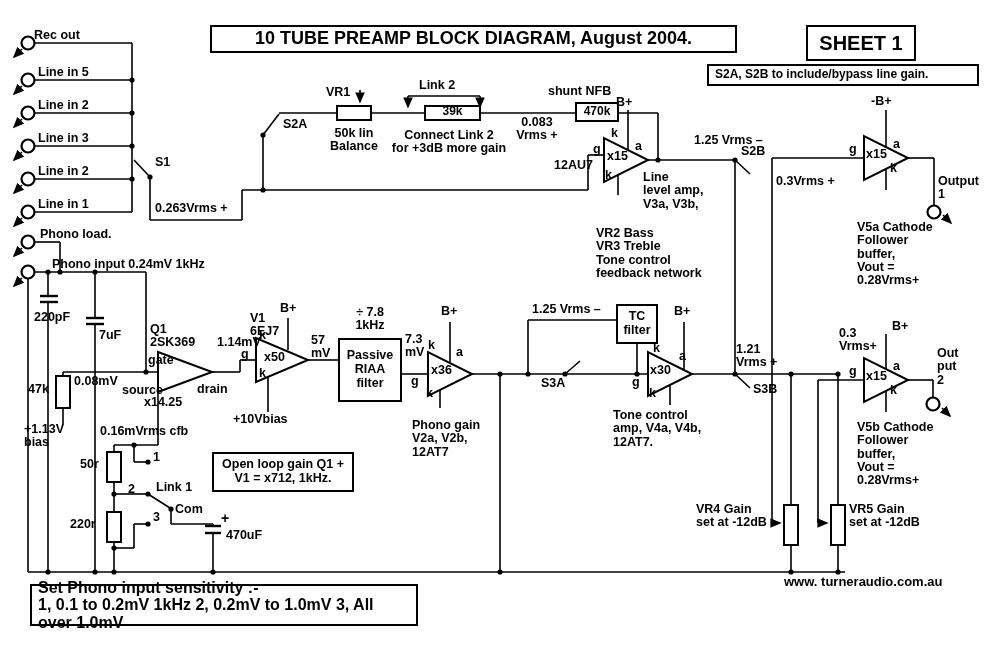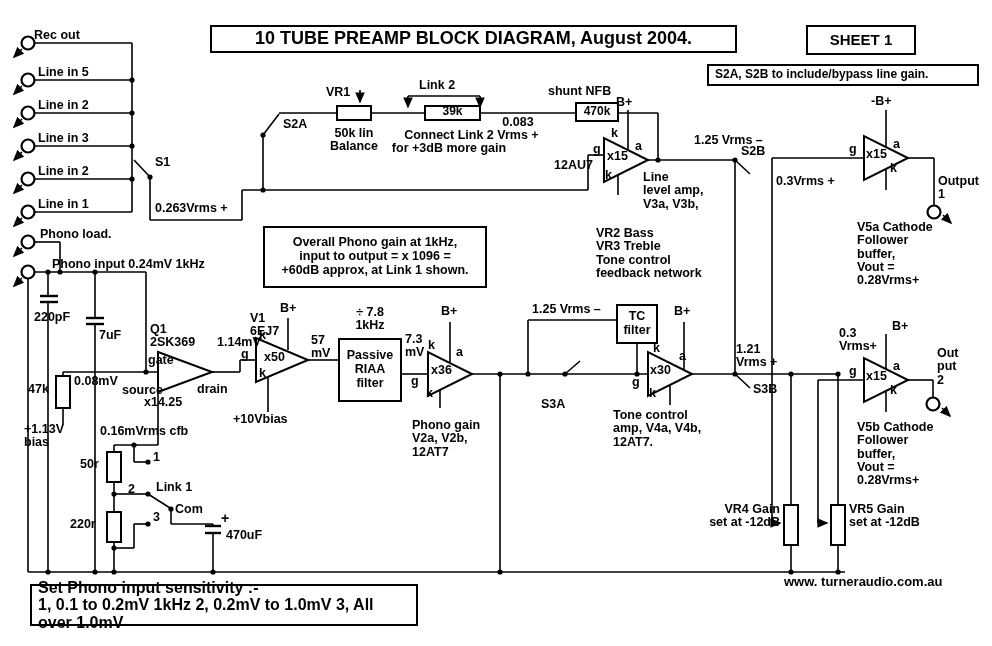--- a/index.html
+++ b/index.html
@@ -2,21 +2,21 @@
 <html><head>
 <meta charset="utf-8">
 <style>
   html,body{margin:0;padding:0;background:#fff;}
   #stage{position:relative;width:992px;height:646px;background:#ffffff;overflow:hidden;
          font-family:"Liberation Sans","DejaVu Sans",sans-serif;}
   #wires{position:absolute;left:0;top:0;}
   .lbl{position:absolute;font-weight:bold;font-size:12.5px;line-height:1.06;color:#000;
        white-space:pre-line;z-index:3;}
   .ctr{text-align:center;}
-  .rt{text-align:right;}
+  .rt{}
   .bx{position:absolute;border:2px solid #000;background:#fff;color:#000;font-weight:bold;
       font-size:12.5px;line-height:1.1;display:flex;align-items:center;justify-content:center;
       text-align:center;white-space:pre-line;box-sizing:border-box;z-index:2;}
   .bx.left{justify-content:flex-start;text-align:left;padding:2px 6px;}
 </style>
 </head>
 <body>
 
 <div id="stage">
 
@@ -214,25 +214,24 @@
         <circle cx="95" cy="572" r="2.6"></circle>
     <circle cx="114" cy="572" r="2.6"></circle>
         <circle cx="213" cy="572" r="2.6"></circle>
     <circle cx="500" cy="572" r="2.6"></circle>
         <circle cx="791" cy="572" r="2.6"></circle>
     <circle cx="838" cy="572" r="2.6"></circle>
   </g>
 </svg>
 
 <div class="bx" style="left:210px;top:25px;width:527px;height:28px;font-size:18px">10 TUBE PREAMP BLOCK DIAGRAM, August 2004.</div>
-<div class="bx" style="left:806px;top:25px;width:110px;height:30px;font-size:15px">SHEET 1</div>
+<div class="bx" style="left:806px;top:25px;width:110px;height:36px;font-size:20px">SHEET 1</div>
 <div class="bx left" style="left:707px;top:64px;width:272px;height:22px;font-size:12px">S2A, S2B to include/bypass line gain.</div>
-<div class="bx" style="left:263px;top:226px;width:224px;height:62px">Overall Phono gain at 1kHz,
-input to output = x 1096 =
-+60dB approx, at Link 1 shown.</div>
+<div class="bx" style="left:212px;top:452px;width:142px;height:40px">Open loop gain Q1 +
+V1 = x712, 1kHz.</div>
 <div class="bx" style="left:338px;top:338px;width:64px;height:64px">Passive
 RIAA
 filter</div>
 <div class="bx" style="left:616px;top:304px;width:42px;height:40px">TC
 filter</div>
 <div class="bx left" style="left:30px;top:584px;width:388px;height:42px;font-size:16px">Set Phono input sensitivity :-
 1, 0.1 to 0.2mV 1kHz   2, 0.2mV to 1.0mV   3, All over 1.0mV</div>
 
 <div class="lbl" style="left:34px;top:29px">Rec out</div>
 <div class="lbl" style="left:38px;top:66px">Line in 5</div>
@@ -296,21 +295,21 @@
 12AT7</div>
 
 <div class="lbl" style="left:283px;top:118px">S2A</div>
 <div class="lbl" style="left:326px;top:86px">VR1</div>
 <div class="lbl ctr" style="left:318px;top:127px;width:72px">50k lin
 Balance</div>
 <div class="lbl" style="left:419px;top:79px">Link 2</div>
 <div class="lbl ctr" style="left:425px;top:105px;width:55px;font-size:12px">39k</div>
 <div class="lbl ctr" style="left:384px;top:129px;width:130px">Connect Link 2
 for +3dB more gain</div>
-<div class="lbl ctr" style="left:492px;top:116px;width:52px">0.083
+<div class="lbl ctr" style="left:511px;top:116px;width:52px">0.083
 Vrms +</div>
 <div class="lbl" style="left:548px;top:85px">shunt  NFB</div>
 <div class="lbl ctr" style="left:576px;top:105px;width:42px;font-size:12px">470k</div>
 <div class="lbl" style="left:616px;top:96px">B+</div>
 <div class="lbl" style="left:554px;top:159px">12AU7</div>
 <div class="lbl" style="left:593px;top:143px">g</div>
 <div class="lbl" style="left:607px;top:150px">x15</div>
 <div class="lbl" style="left:635px;top:140px">a</div>
 <div class="lbl" style="left:611px;top:127px">k</div>
 <div class="lbl" style="left:605px;top:169px">k</div>
@@ -318,21 +317,21 @@
 level amp,
 V3a, V3b,</div>
 <div class="lbl" style="left:694px;top:134px">1.25 Vrms –</div>
 <div class="lbl" style="left:741px;top:145px">S2B</div>
 
 <div class="lbl" style="left:596px;top:227px">VR2 Bass
 VR3 Treble
 Tone control
 feedback network</div>
 <div class="lbl" style="left:532px;top:303px">1.25 Vrms –</div>
-<div class="lbl" style="left:541px;top:398px">S3A</div>
+<div class="lbl" style="left:541px;top:377px">S3A</div>
 <div class="lbl" style="left:674px;top:305px">B+</div>
 <div class="lbl" style="left:653px;top:342px">k</div>
 <div class="lbl" style="left:679px;top:350px">a</div>
 <div class="lbl" style="left:650px;top:364px">x30</div>
 <div class="lbl" style="left:632px;top:376px">g</div>
 <div class="lbl" style="left:649px;top:387px">k</div>
 <div class="lbl" style="left:613px;top:409px">Tone control
 amp, V4a, V4b,
 12AT7.</div>
 <div class="lbl" style="left:736px;top:343px">1.21

